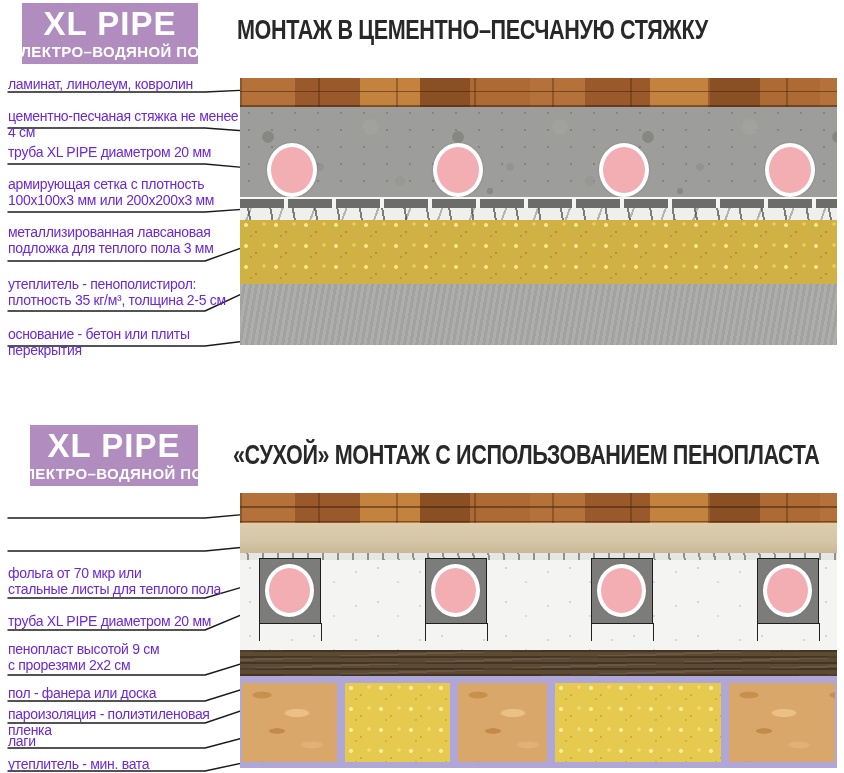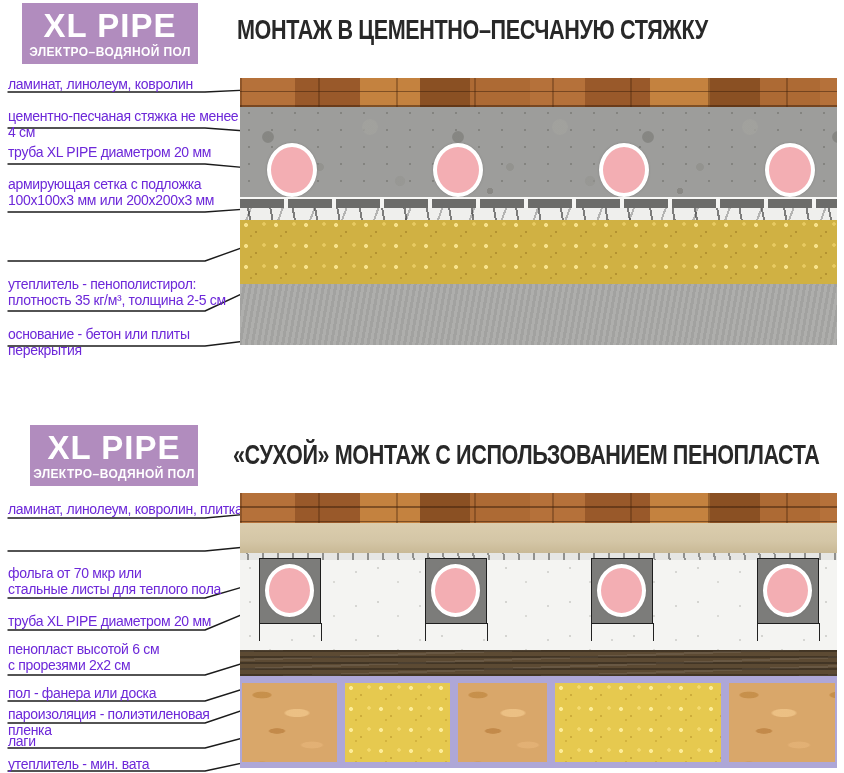--- a/index.html
+++ b/index.html
@@ -4,21 +4,21 @@
 <style>
   html,body{margin:0;padding:0;background:#fff;}
   .canvas{position:relative;width:844px;height:773px;background:#fff;overflow:hidden;
           font-family:"Liberation Sans",sans-serif;}
   
   .logo{position:absolute;background:#b18cbe;color:#fff;display:flex;flex-direction:column;
         align-items:center;justify-content:center;text-align:center;}
   .logo1{left:22px;top:3px;width:176px;height:61px;}
   .logo2{left:30px;top:425px;width:168px;height:61px;}
   .logo-brand{font-weight:700;font-size:33px;line-height:1;letter-spacing:1px;}
-  .logo-sub{font-weight:700;font-size:12px;letter-spacing:.4px;margin-top:3px;white-space:nowrap;}
+  .logo-sub{font-weight:700;font-size:15px;letter-spacing:.4px;margin-top:3px;white-space:nowrap;}
   
   .title{position:absolute;font-weight:700;font-size:27px;color:#282828;white-space:nowrap;
          letter-spacing:-.5px;transform:scaleX(.8);transform-origin:left center;}
   .t1{left:237px;top:15px;}
   .t2{left:233px;top:440px;}
   
   .lbl{position:absolute;left:8px;width:240px;font-size:14px;line-height:16px;
        letter-spacing:-.3px;color:#6d28d9;white-space:pre-line;}
   .s1l1{top:76px}.s1l2{top:108px}.s1l3{top:144px}.s1l4{top:176px}.s1l5{top:224px}.s1l6{top:276px}.s1l7{top:326px}
   .s2l1{top:501px}.s2l2{top:533px}.s2l3{top:565px}.s2l4{top:613px}.s2l5{top:641px}
@@ -133,22 +133,24 @@
 
   <div class="logo logo1">
     <div class="logo-brand">XL PIPE</div>
     <div class="logo-sub">ЭЛЕКТРО–ВОДЯНОЙ ПОЛ</div>
   </div>
   <div class="title t1">МОНТАЖ В ЦЕМЕНТНО–ПЕСЧАНУЮ СТЯЖКУ</div>
 
   <div class="lbl s1l1">ламинат, линолеум, ковролин</div>
   <div class="lbl s1l2">цементно-песчаная стяжка не менее 4 см</div>
   <div class="lbl s1l3">труба XL PIPE диаметром 20 мм</div>
-  <div class="lbl s1l4">армирующая сетка с подложка
+  <div class="lbl s1l4">армирующая сетка с плотность
 100х100х3 мм или 200х200х3 мм</div>
+  <div class="lbl s1l5">металлизированная лавсановая
+подложка для теплого пола 3 мм</div>
   <div class="lbl s1l6">утеплитель - пенополистирол:
 плотность 35 кг/м³, толщина 2-5 см</div>
   <div class="lbl s1l7">основание - бетон или плиты перекрытия</div>
 
   <div class="diagram dA">
     <div class="layer wood-floor"></div>
     <div class="layer concrete"></div>
     <div class="pipe pA1"></div>
     <div class="pipe pA2"></div>
     <div class="pipe pA3"></div>
@@ -158,25 +160,24 @@
     <div class="layer yellow-ins"></div>
     <div class="layer gray-base"></div>
   </div>
 
   <div class="logo logo2">
     <div class="logo-brand">XL PIPE</div>
     <div class="logo-sub">ЭЛЕКТРО–ВОДЯНОЙ ПОЛ</div>
   </div>
   <div class="title t2">«СУХОЙ» МОНТАЖ С ИСПОЛЬЗОВАНИЕМ ПЕНОПЛАСТА</div>
 
-  <div class="lbl s2l1">ламинат, линолеум, ковролин, плитка</div>
   <div class="lbl s2l3">фольга от 70 мкр или
 стальные листы для теплого пола</div>
   <div class="lbl s2l4">труба XL PIPE диаметром 20 мм</div>
-  <div class="lbl s2l5">пенопласт высотой 6 см
+  <div class="lbl s2l5">пенопласт высотой 9 см
 с прорезями 2х2 см</div>
   <div class="lbl s2l6">пол - фанера или доска</div>
   <div class="lbl s2l7">пароизоляция - полиэтиленовая пленка</div>
   <div class="lbl s2l8">лаги</div>
   <div class="lbl s2l9">утеплитель - мин. вата</div>
 
   <div class="diagram dB">
     <div class="layer wood-floor"></div>
     <div class="layer gvl"></div>
     <div class="layer foilB"></div>

